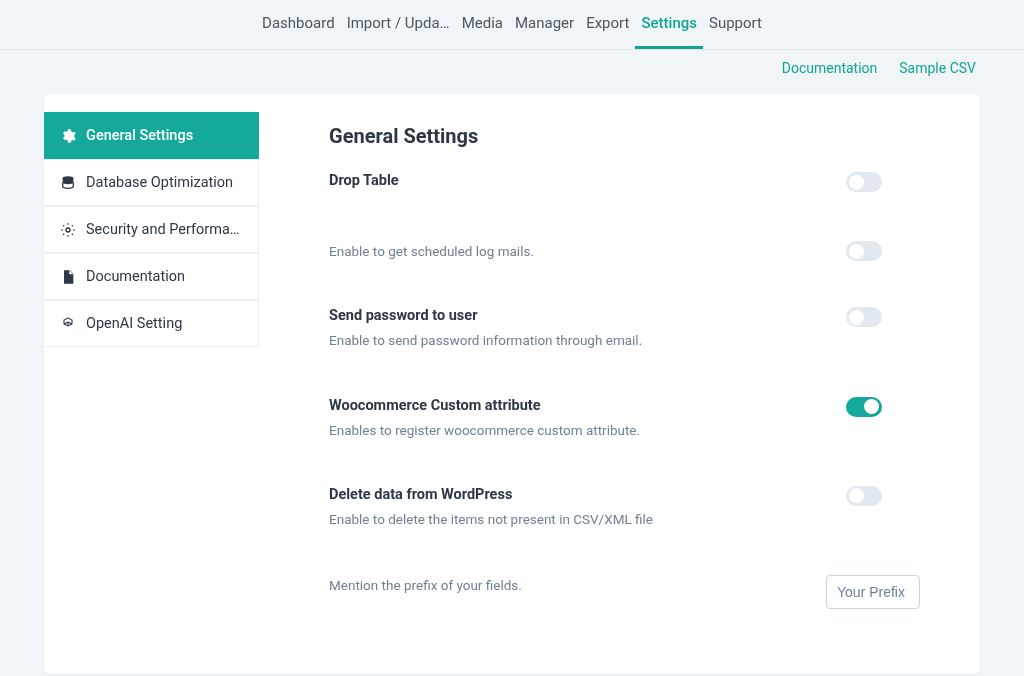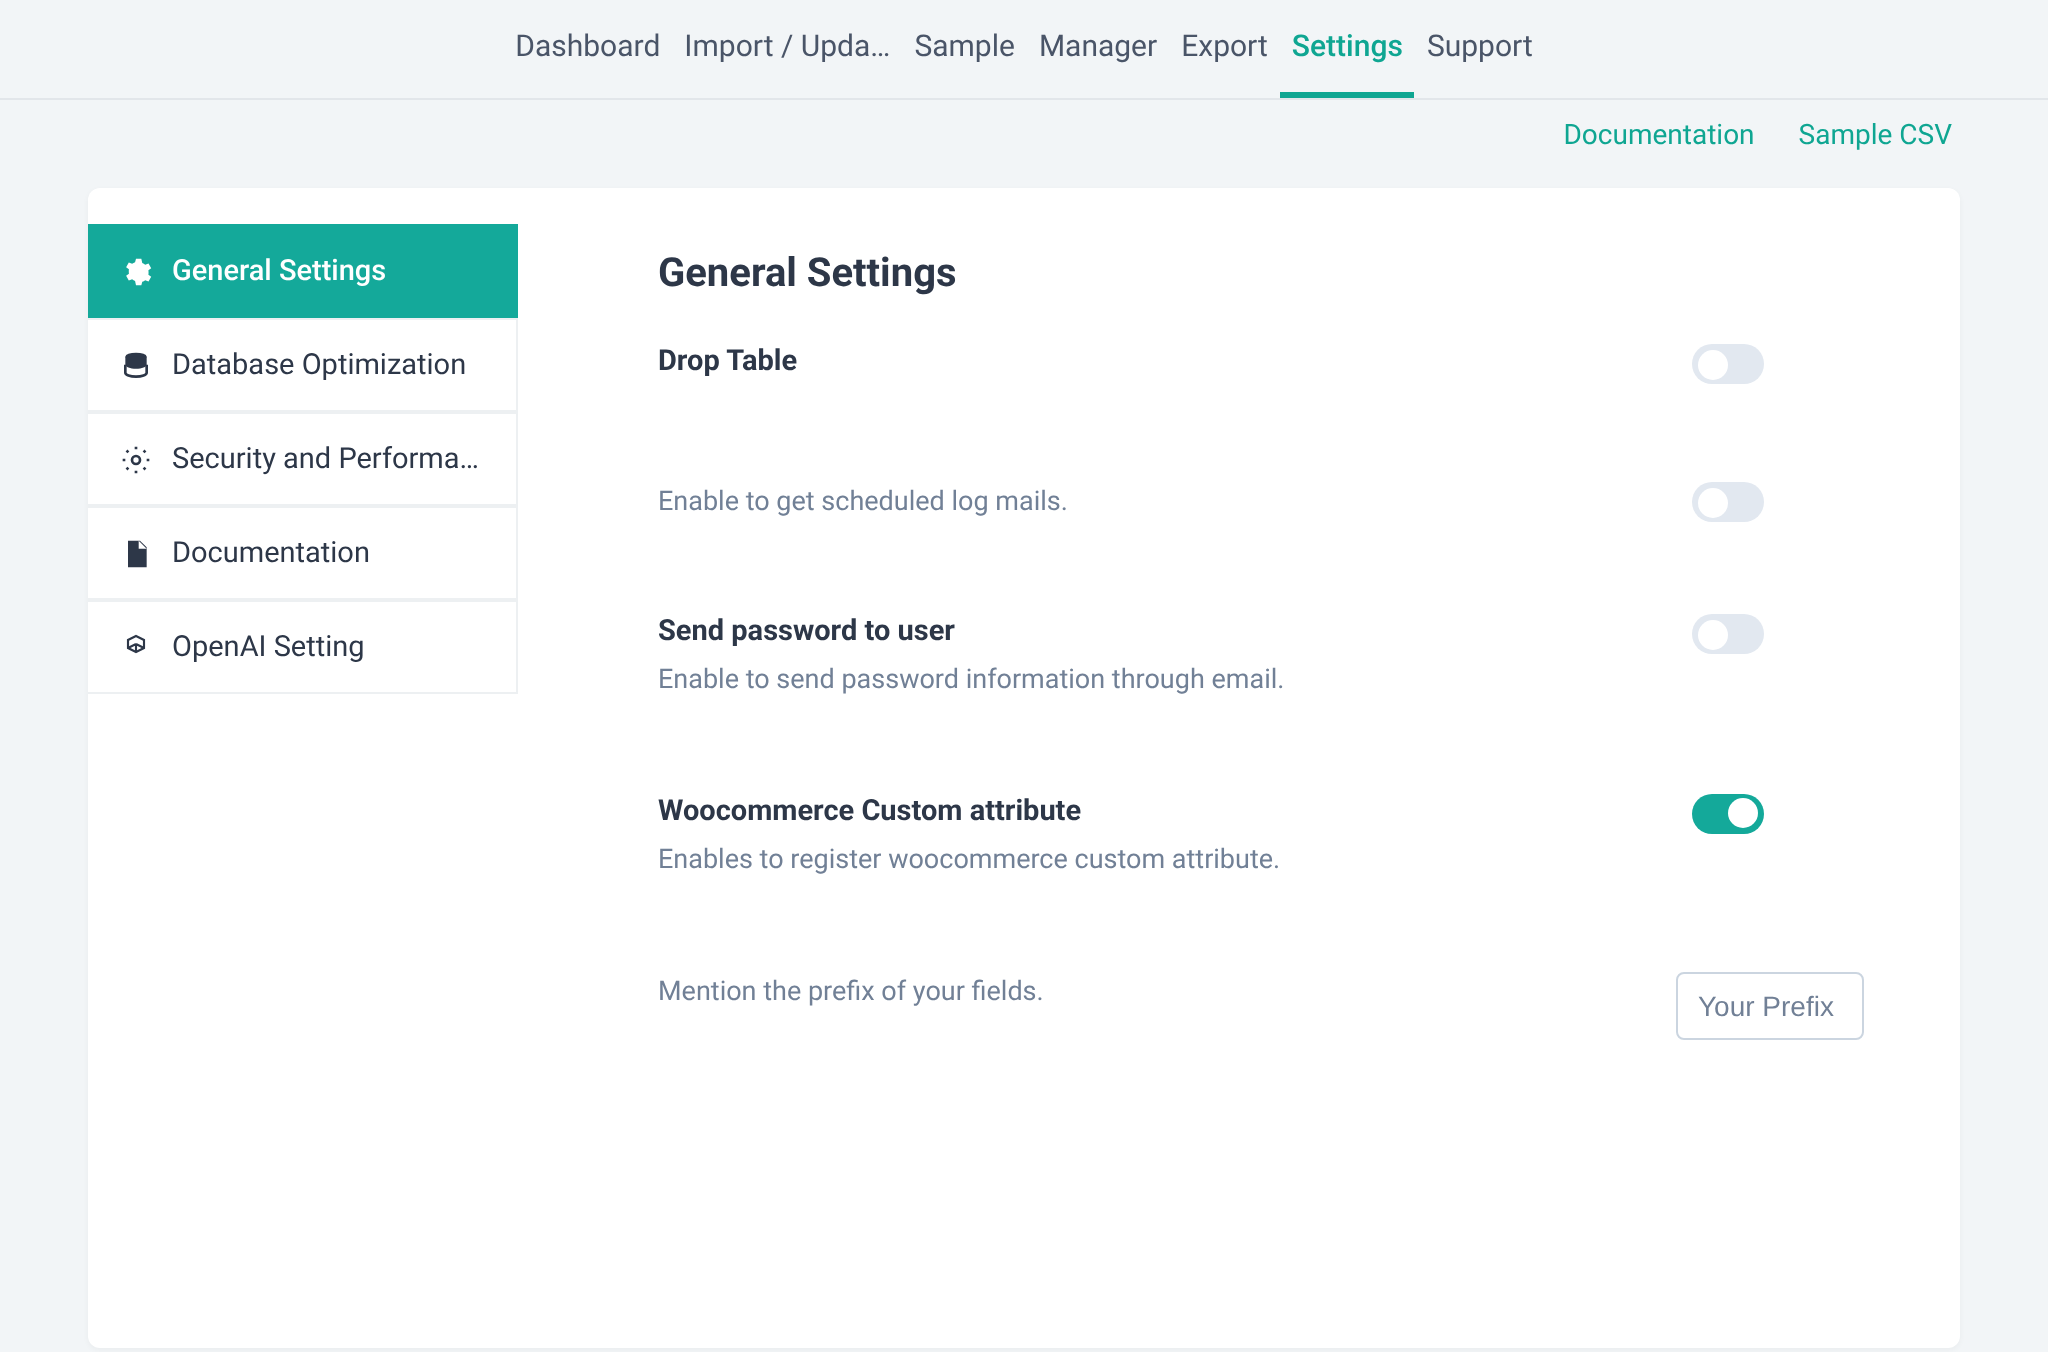--- a/index.html
+++ b/index.html
@@ -139,32 +139,32 @@
   .toggle.off .knob { left: 3px; }
   .toggle.on  .knob { left: 18px; }
   .prefix-input {
     width: 94px;
     height: 34px;
     border: 1px solid #cbd5e0;
     border-radius: 4px;
     padding: 0 10px;
     font-size: 14px;
     color: #4a5568;
-    margin-right: 0;
+    margin-right: 12px;
   }
   .prefix-input::placeholder { color: #718096; }
   svg { display: block; }
 </style>
 </head>
 <body>
 
 <div class="topnav">
   <div class="topnav-item">Dashboard</div>
   <div class="topnav-item">Import / Upda…</div>
-  <div class="topnav-item">Sample</div>
+  <div class="topnav-item">Media</div>
   <div class="topnav-item">Manager</div>
   <div class="topnav-item">Export</div>
   <div class="topnav-item active">Settings</div>
   <div class="topnav-item">Support</div>
 </div>
 
 <div class="sublinks">
   <span class="sublink">Documentation</span>
   <span class="sublink">Sample CSV</span>
 </div>
@@ -253,20 +253,29 @@
     <div class="setting-row">
       <div class="setting-text">
         <div class="setting-title">Woocommerce Custom attribute</div>
         <div class="setting-desc">Enables to register woocommerce custom attribute.</div>
       </div>
       <div class="toggle on">
           <div class="knob"></div>
         </div>
     </div>
 
+    <div class="setting-row">
+      <div class="setting-text">
+        <div class="setting-title">Delete data from WordPress</div>
+        <div class="setting-desc">Enable to delete the items not present in CSV/XML file</div>
+      </div>
+      <div class="toggle off">
+          <div class="knob"></div>
+        </div>
+    </div>
 
     <div class="setting-row" style="margin-bottom:0;">
       <div class="setting-text">
         <div class="setting-desc">Mention the prefix of your fields.</div>
       </div>
       <input class="prefix-input" placeholder="Your Prefix" style="">
     </div>
   </div>
 </div>
 

